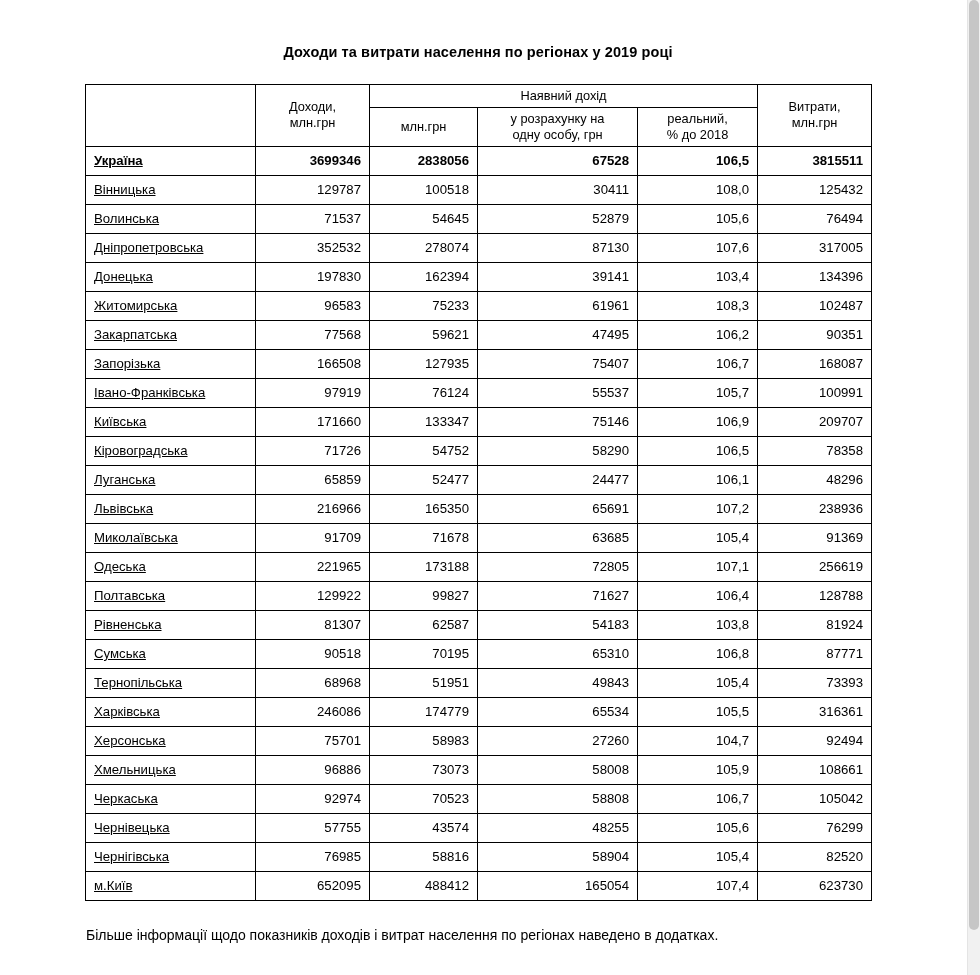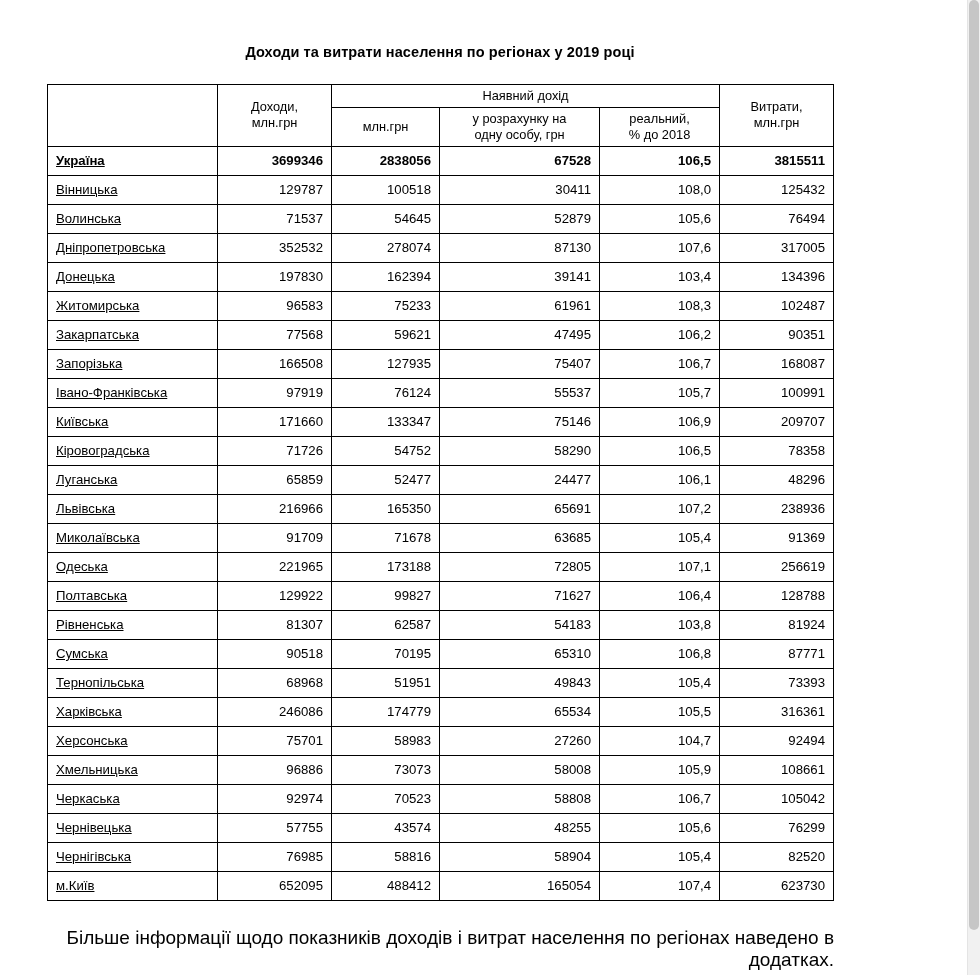--- a/index.html
+++ b/index.html
@@ -15,20 +15,21 @@
     overflow: hidden;
     position: relative;
   }
   .page {
     position: absolute;
     left: 0;
     top: 0;
     width: 880px;
     height: 975px;
     background: #ffffff;
+    padding-left: 38px;
   }
   .scrollbar-track {
     position: absolute;
     right: 0;
     top: 0;
     width: 12px;
     height: 975px;
     background: #f1f1f1;
     border-left: 1px solid #e4e4e4;
   }
@@ -84,22 +85,22 @@
   tbody td { height: 22px; }
   .cell-region { text-align: left; text-decoration: underline; }
   .cell-num { text-align: right; }
   tr.total td {
     font-weight: bold;
   }
   tr.total .cell-region { font-weight: bold; }
   .footnote {
     margin: 26px auto 0 auto;
     width: 786px;
-    font-size: 19px;
-    text-align: right;
+    font-size: 14px;
+    text-align: left;
     padding-left: 2px;
   }
 </style>
 </head>
 <body>
 
 <div class="page">
 
   <h1 class="doc-title">Доходи та витрати населення по регіонах у 2019 році</h1>
 

